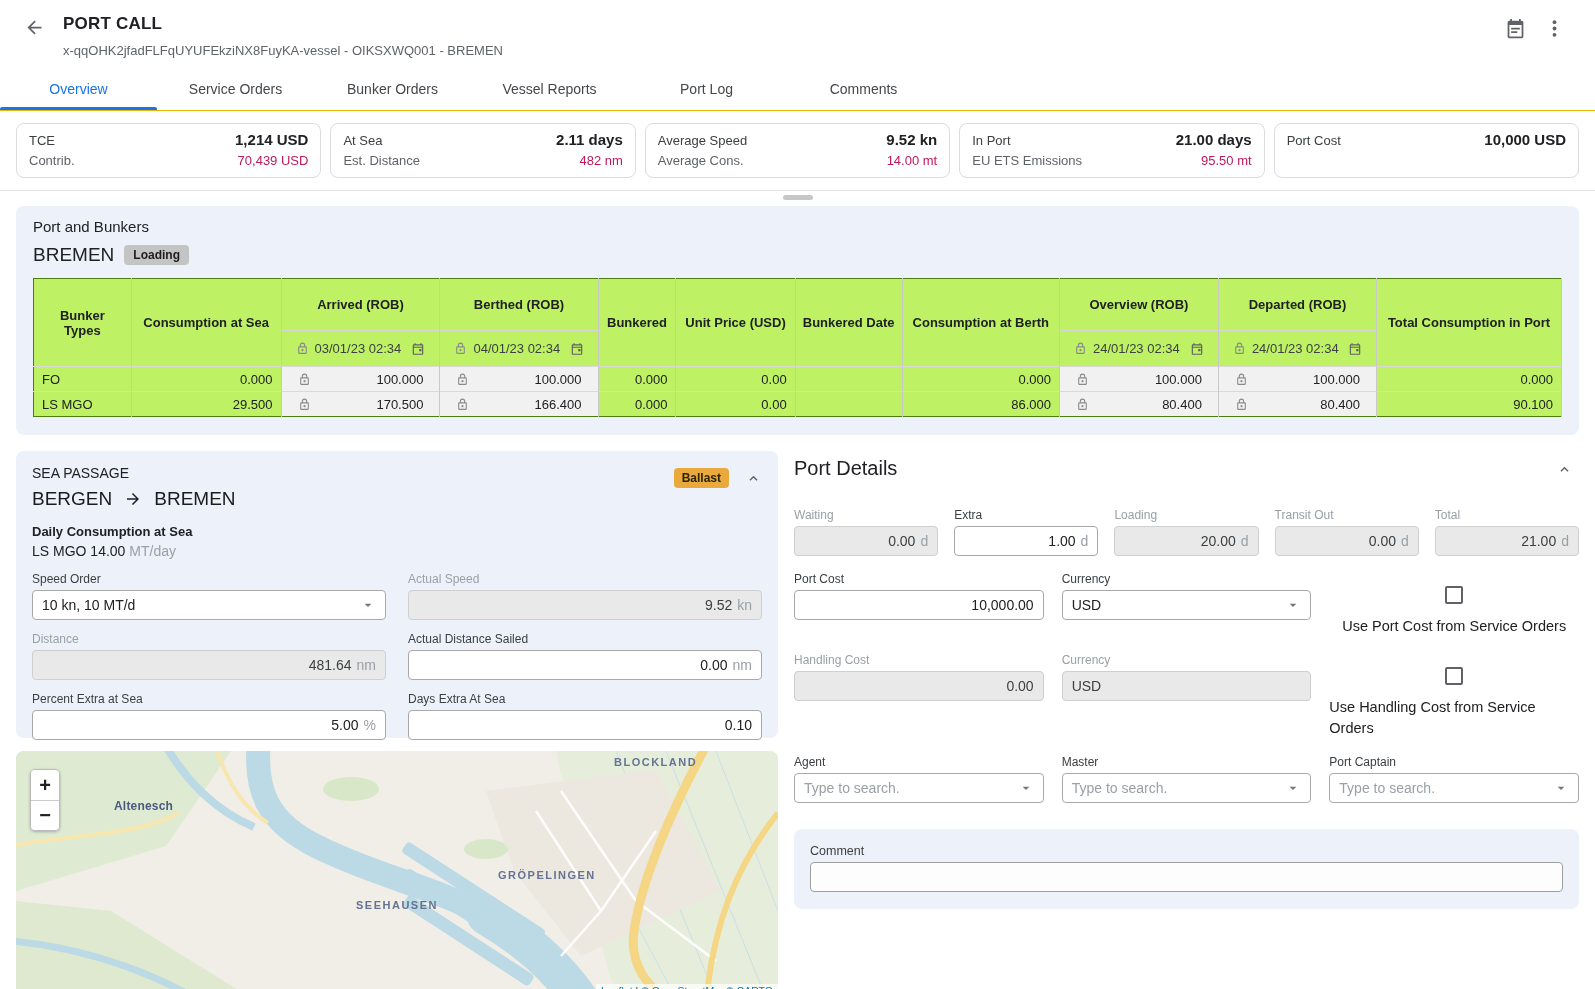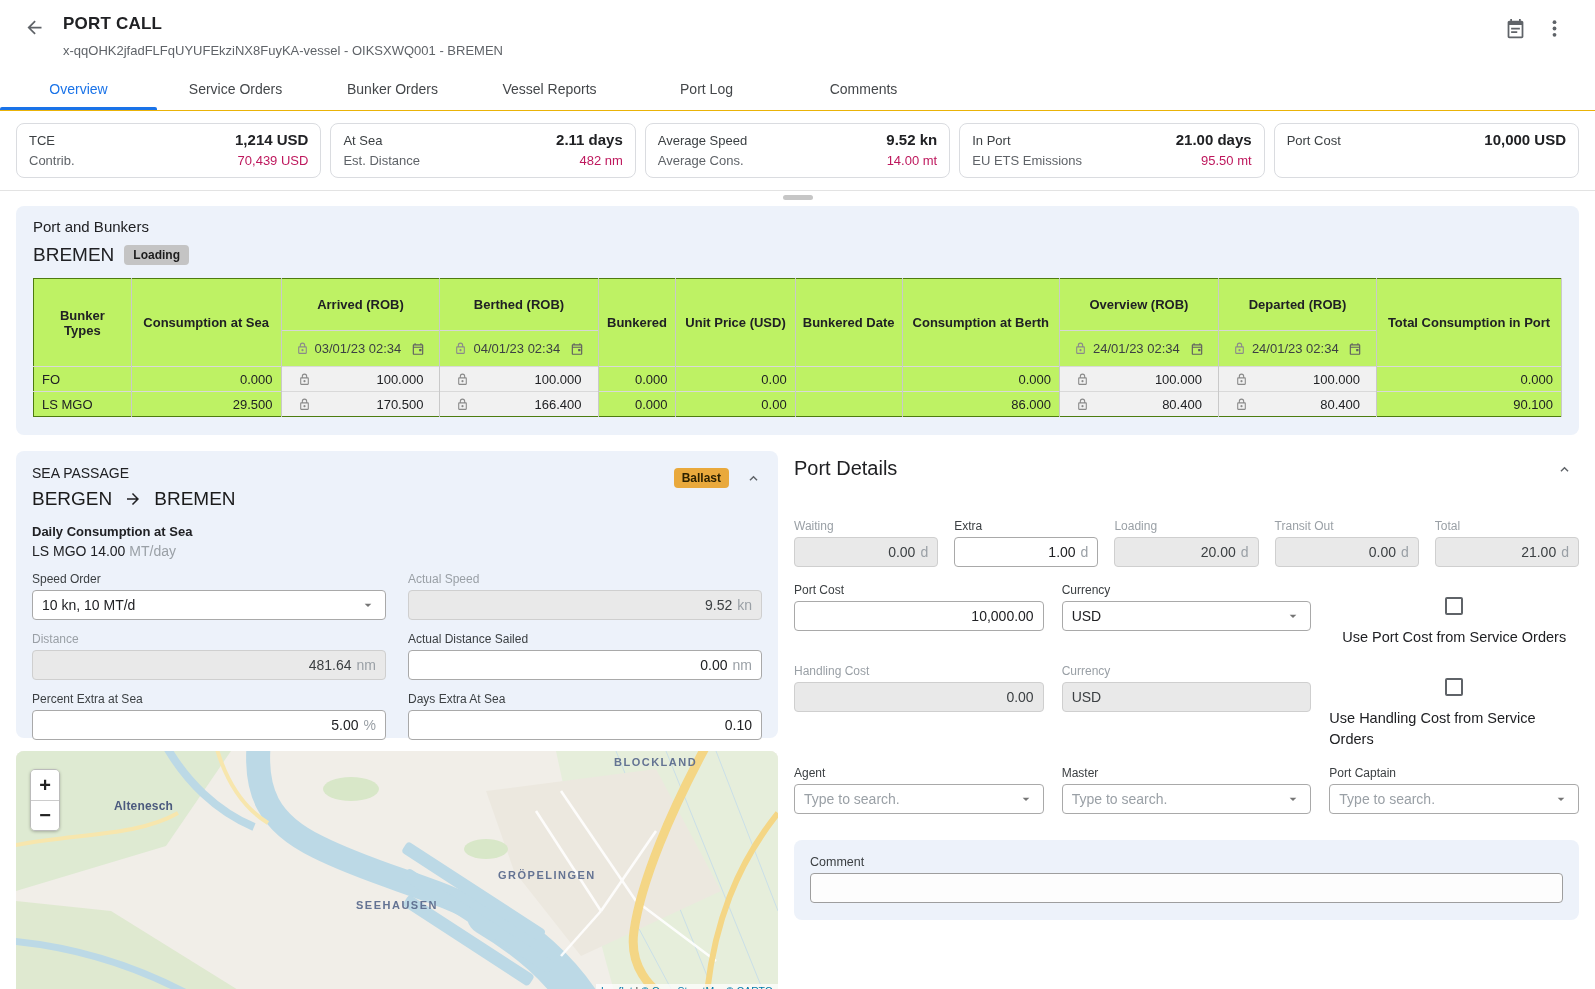--- a/index.html
+++ b/index.html
@@ -97,21 +97,21 @@
               font-size:20px; font-weight:700; color:#222; cursor:pointer; }
   .zoom-btn + .zoom-btn { border-top:1px solid #ccc; }
   .map-attrib { position:absolute; right:0; bottom:0; background:rgba(255,255,255,.72);
                 font-size:10.5px; color:#333; padding:1px 5px; }
   .map-attrib a { color:#0078a8; text-decoration:none; }
 
   
   .pd-panel { padding:6px 0 0; position:relative; }
   .pd-title { font-size:20px; color:#202124; }
   .pd-chevron { position:absolute; top:10px; right:6px; }
-  .grid5 { display:grid; grid-template-columns:repeat(5,1fr); column-gap:16px; margin-top:39px; }
+  .grid5 { display:grid; grid-template-columns:repeat(5,1fr); column-gap:16px; margin-top:28px; }
   .grid3 { display:grid; grid-template-columns:1fr 1fr 1fr; column-gap:18px; margin-top:16px; }
   .checkbox-row { display:flex; align-items:center; gap:12px; padding-top:14px;flex-direction:column; }
   .checkbox { width:18px; height:18px; border:2px solid #5f6368; border-radius:2px; background:#fff; flex:none; cursor:pointer; }
   .checkbox-label { font-size:14.5px; color:#202124; line-height:21px; }
 
   .comment-card { margin-top:26px; padding:15px 16px 17px; }
   .comment-input { height:30px; border:1px solid #9e9e9e; border-radius:4px; background:#fdfdfd; width:100%; }
 
   .icon { display:inline-flex; }
   svg { display:block; }

